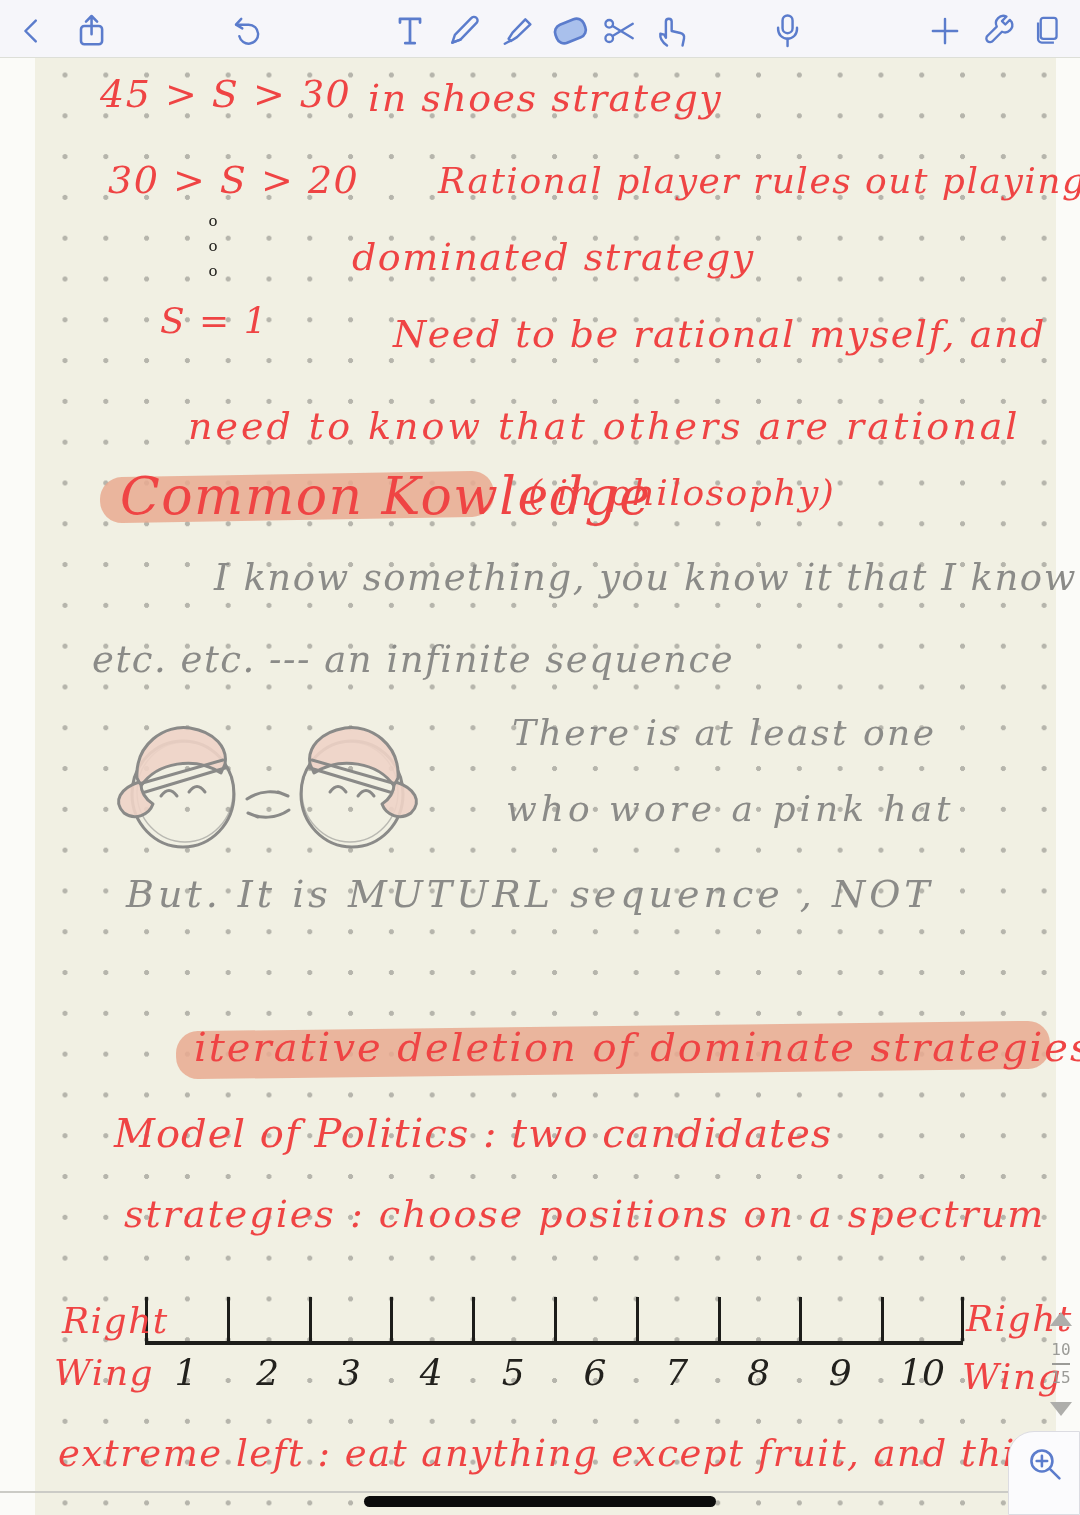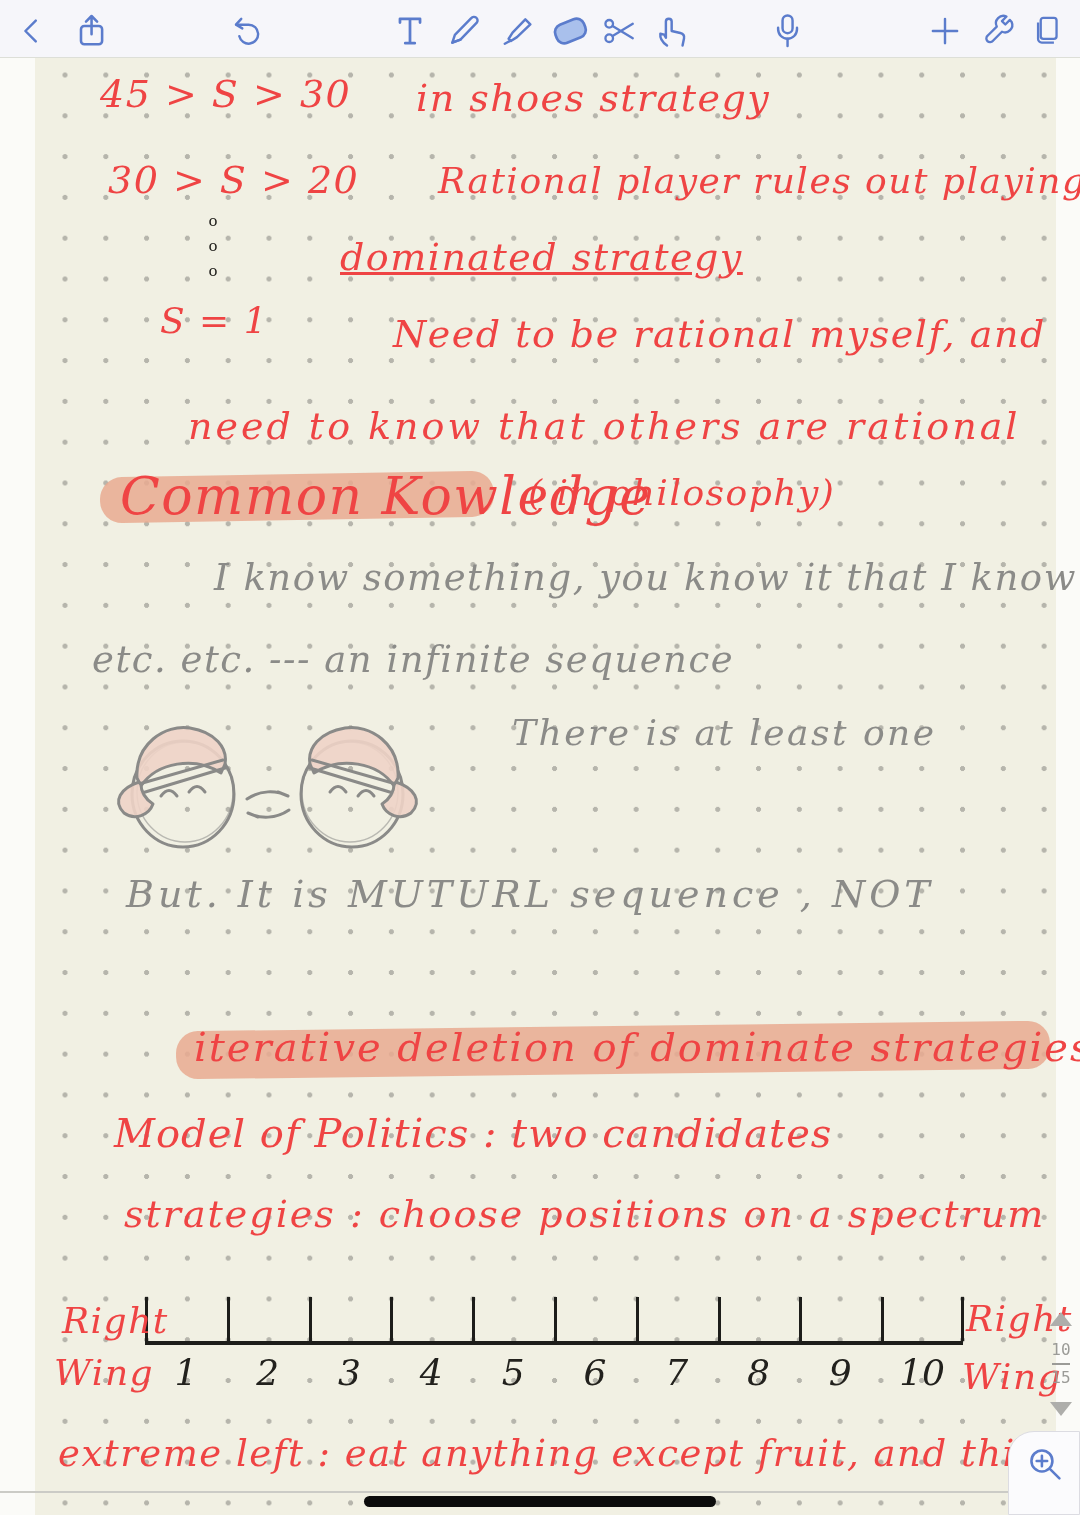--- a/index.html
+++ b/index.html
@@ -137,33 +137,34 @@
         </svg>
     </div>
   </div>
 
   <div class="paper"></div>
 
   <div class="hl" style="left:100px; top:474px; width:394px; height:46px; transform:rotate(-1deg);"></div>
   <div class="hl" style="left:176px; top:1026px; width:874px; height:48px; transform:rotate(-0.7deg);"></div>
 
   <span class="hw" style="left:100px; top:72px;">45 &gt; S &gt; 30</span>
-  <span class="hw" style="left:368px; top:76px;margin-left:48px;">in shoes strategy</span>
+  <span class="hw" style="left:368px; top:76px;">in shoes strategy</span>
   <span class="hw" style="left:108px; top:158px;">30 &gt; S &gt; 20</span>
   <span class="hw" style="left:398px; top:160px; font-size:36px;margin-left:40px;">Rational player rules out playing</span>
   <span class="vdots" style="left:204px; top:212px;">ooo</span>
-  <span class="hw" style="left:340px; top:235px;text-decoration:underline;">dominated strategy</span>
+  <span class="hw" style="left:352px; top:235px;">dominated strategy</span>
   <span class="hw" style="left:160px; top:300px; font-size:36px;">S = 1</span>
   <span class="hw" style="left:393px; top:312px;">Need to be rational myself, and</span>
   <span class="hw" style="left:188px; top:392px; letter-spacing:3px;margin-top:12px;">need to know that others are rational</span>
   <span class="hw" style="left:120px; top:466px; font-size:52px;">Common Kowledge</span>
   <span class="hw" style="left:528px; top:472px; font-size:36px;">( in philosophy)</span>
   <span class="hw g" style="left:214px; top:556px; font-size:37px;">I know something, you know it that I know it</span>
   <span class="hw g" style="left:92px; top:638px; font-size:37px;">etc. etc. --- an infinite sequence</span>
   <span class="hw g" style="left:512px; top:712px; font-size:36px; letter-spacing:2.5px;">There is at least one</span>
+  <span class="hw g" style="left:506px; top:788px; font-size:36px; letter-spacing:4px;">who wore a pink hat</span>
   <span class="hw g" style="left:126px; top:872px; letter-spacing:4px;">But. It is MUTURL sequence , NOT</span>
   <span class="hw" style="left:194px; top:1024px; font-size:40px; letter-spacing:2px;">iterative deletion of dominate strategies</span>
   <span class="hw" style="left:114px; top:1110px; font-size:40px; letter-spacing:1px;">Model of Politics : two candidates</span>
   <span class="hw" style="left:124px; top:1192px; letter-spacing:2px;">strategies : choose positions on a spectrum</span>
   <span class="hw" style="left:58px; top:1432px; font-size:37px;">extreme left :  eat anything except fruit, and think</span>
 
   <svg class="sketch" width="345" height="165" viewBox="0 0 345 165">
     <g stroke="#8a8a88" stroke-width="3" fill="none" stroke-linecap="round" stroke-linejoin="round">
 
       <g>

